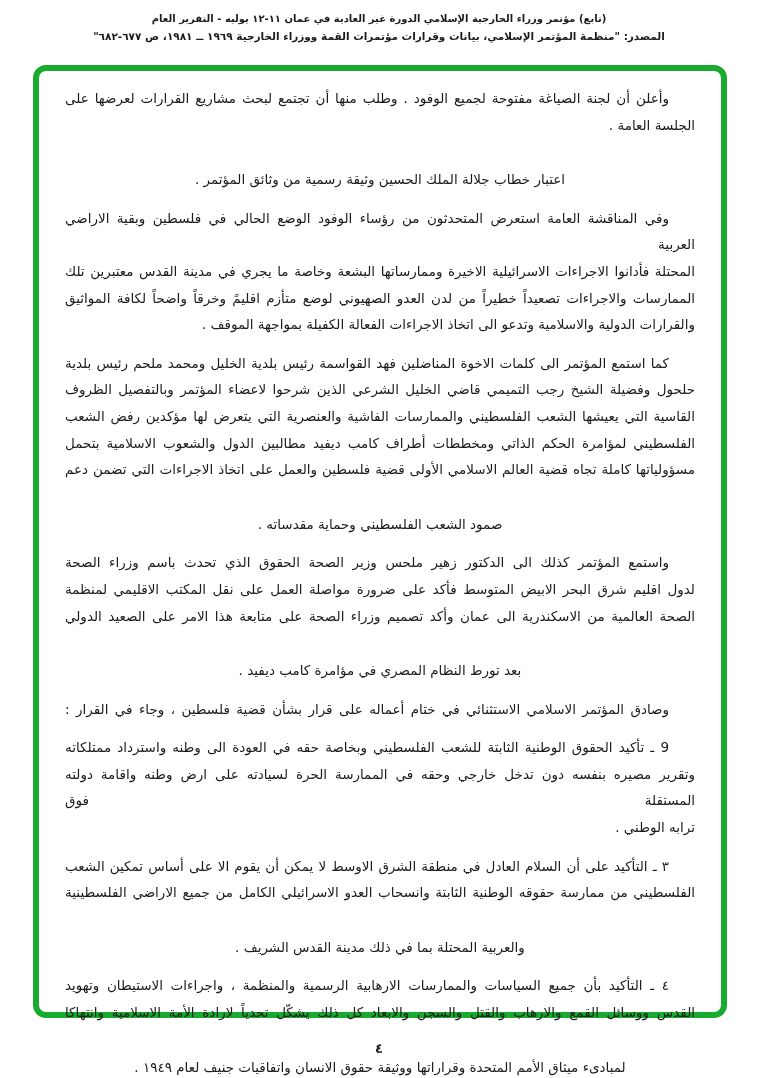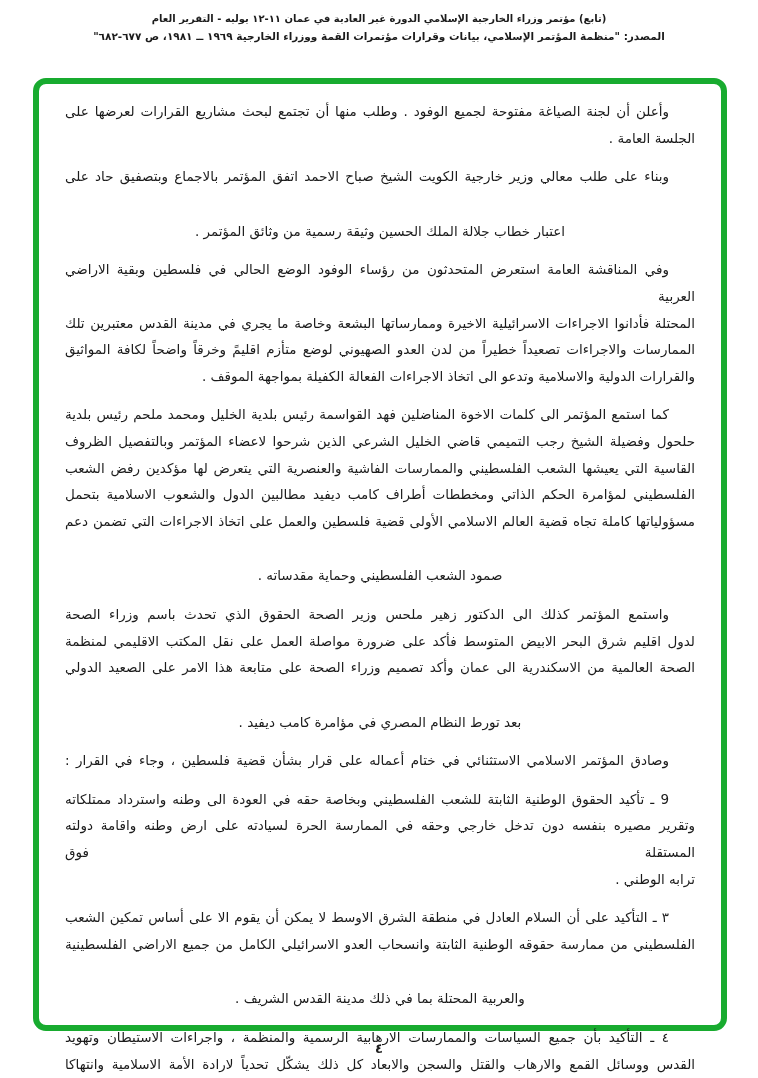--- a/index.html
+++ b/index.html
@@ -16,21 +16,21 @@
   .title{
     font-size:10px;font-weight:bold;letter-spacing:0;
     color:var(--ink,#1b1b1b);white-space:nowrap;
   }
   .source{
     font-size:10.5px;font-weight:bold;margin-top:6px;
     color:var(--ink,#1b1b1b);
   }
   
   .frame{
-    position:absolute;left:33px;top:78px;
+    position:absolute;left:33px;top:65px;
     width:694px;height:953px;
     box-sizing:border-box;
     border:6px solid var(--green,#18ab2f);
     border-radius:13px;
     background:#ffffff;
   }
   .content{
     direction:rtl;
     padding:14px 26px 0 26px;
     font-size:13.5px;
@@ -60,21 +60,20 @@
     <div class="source">المصدر: "منظمة المؤتمر الإسلامي، بيانات وقرارات مؤتمرات القمة ووزراء الخارجية ١٩٦٩ ــ ١٩٨١، ص ٦٧٧‏-‏٦٨٢"</div>
   </div>
 
   <div class="frame">
     <div class="content">
         <div class="para">
           <div class="line j indent">وأعلن أن لجنة الصياغة مفتوحة لجميع الوفود . وطلب منها أن تجتمع لبحث مشاريع القرارات لعرضها على</div>
           <div class="line r">الجلسة العامة .</div>
         </div>
         <div class="para">
-          <div class="line j indent">وبناء على طلب معالي وزير خارجية الكويت الشيخ صباح الاحمد اتفق المؤتمر بالاجماع وبتصفيق حاد على</div>
           <div class="line c">اعتبار خطاب جلالة الملك الحسين وثيقة رسمية من وثائق المؤتمر .</div>
         </div>
         <div class="para">
           <div class="line j indent">وفي المناقشة العامة استعرض المتحدثون من رؤساء الوفود الوضع الحالي في فلسطين وبقية الاراضي العربية</div>
           <div class="line j">المحتلة فأدانوا الاجراءات الاسرائيلية الاخيرة وممارساتها البشعة وخاصة ما يجري في مدينة القدس معتبرين تلك</div>
           <div class="line j">الممارسات والاجراءات تصعيداً خطيراً من لدن العدو الصهيوني لوضع متأزم اقليمً وخرقاً واضحاً لكافة المواثيق</div>
           <div class="line r">والقرارات الدولية والاسلامية وتدعو الى اتخاذ الاجراءات الفعالة الكفيلة بمواجهة الموقف .</div>
         </div>
         <div class="para">
           <div class="line j indent">كما استمع المؤتمر الى كلمات الاخوة المناضلين فهد القواسمة رئيس بلدية الخليل ومحمد ملحم رئيس بلدية</div>

